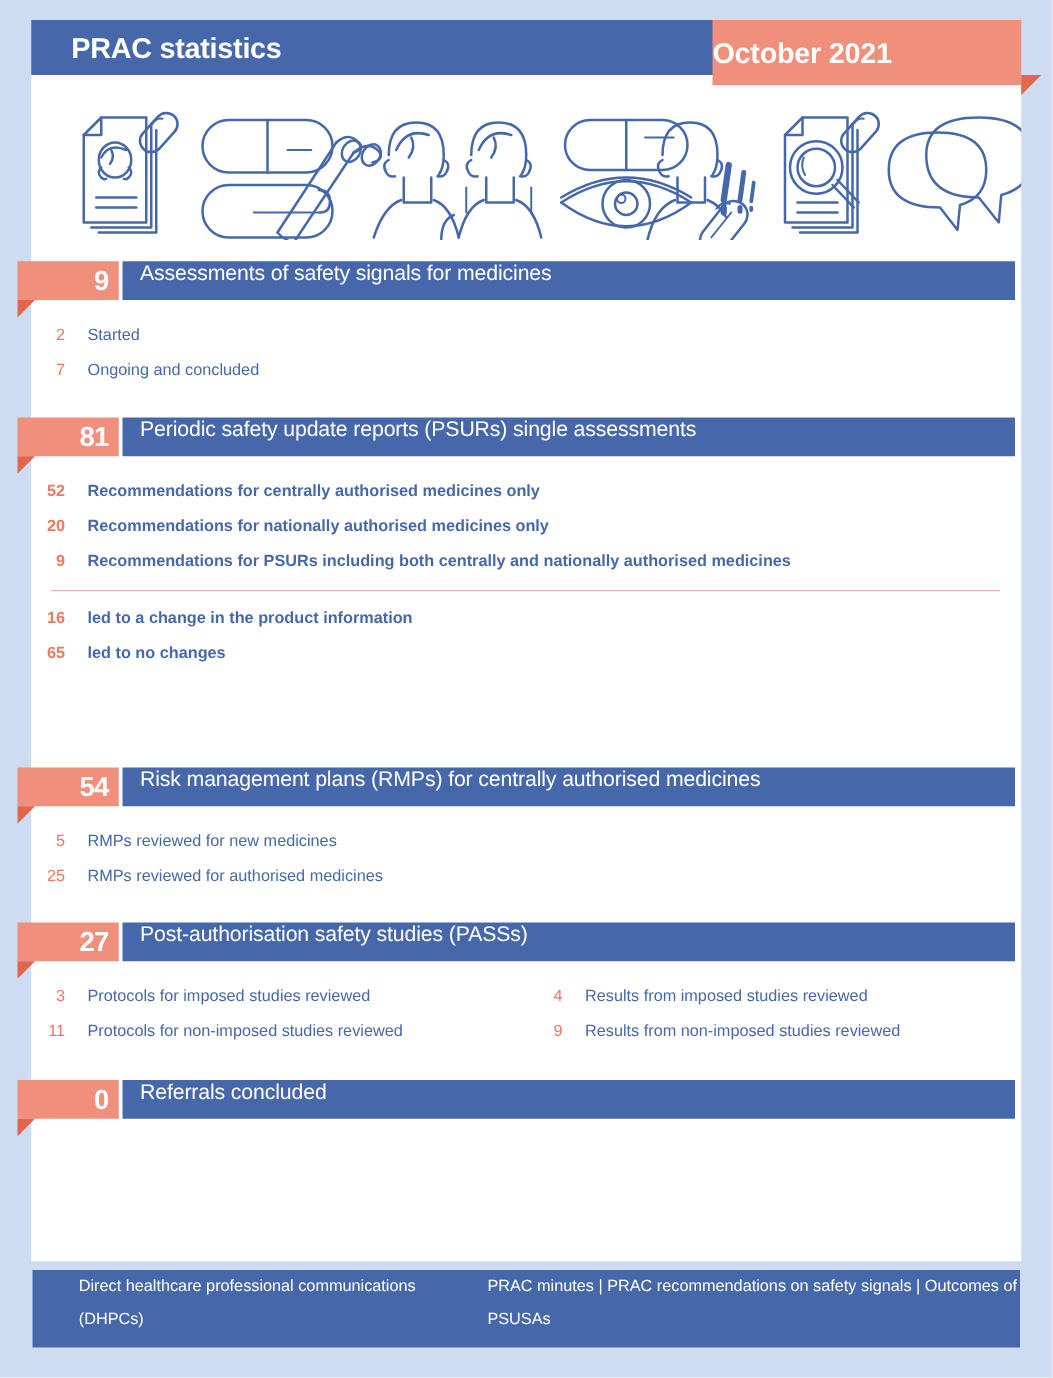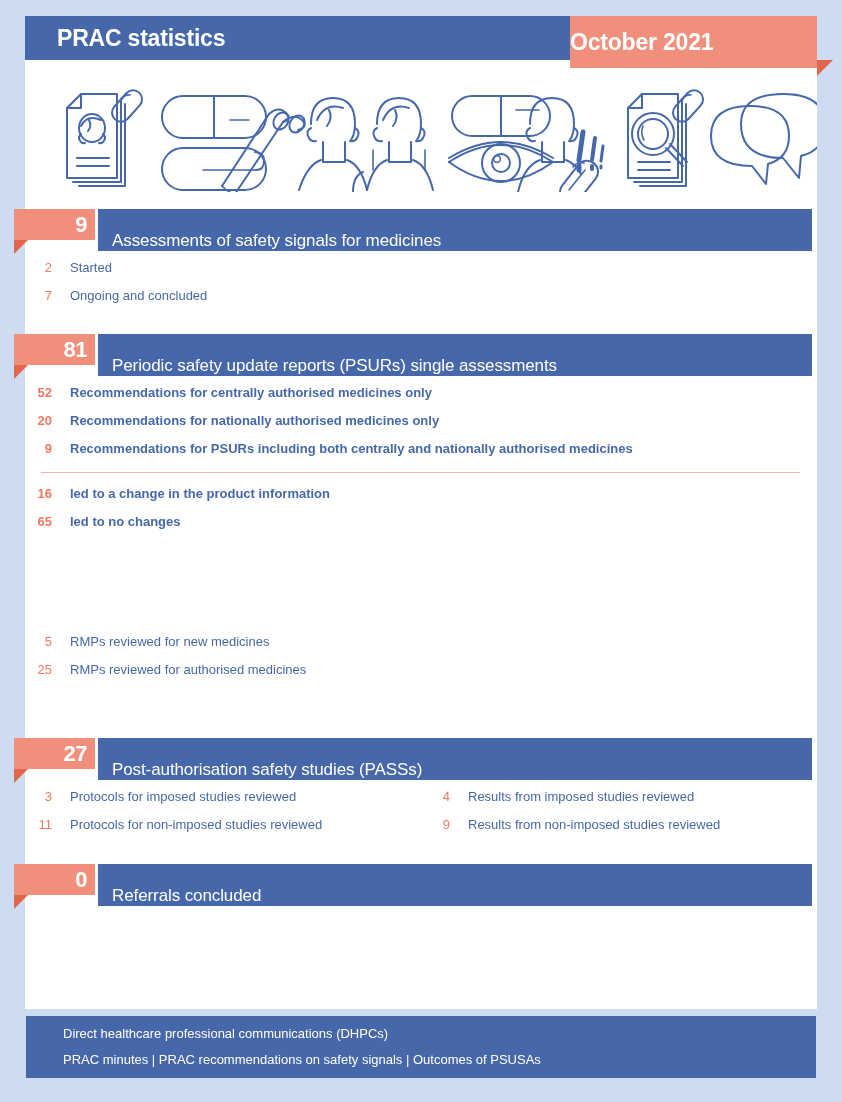--- a/index.html
+++ b/index.html
@@ -122,24 +122,24 @@
     width: 0;
     height: 0;
     border-left: 14px solid #e2664b;
     border-bottom: 14px solid transparent;
   }
   .title-bar {
     position: absolute;
     left: 98px;
     top: 0;
     width: 714px;
-    height: 42px;
+    height: 31px;
     background: #4668ab;
     display: flex;
-    align-items: flex-end;
+    align-items: flex-start;
   }
   .title-text {
     color: #ffffff;
     font-size: 17px;
     margin-left: 14px;
     white-space: nowrap;
     letter-spacing: -0.1px;
   }
 
   
@@ -188,21 +188,21 @@
 
   
   #footer {
     position: absolute;
     left: 26px;
     top: 1016px;
     width: 790px;
     height: 62px;
     background: #4668ab;
     display: flex;
-    flex-direction: column;
+    flex-direction: row;
     justify-content: center;
   }
   .footer-line {
     color: #ffffff;
     font-size: 13px;
     margin-left: 37px;
     line-height: 26px;
   }
 </style>
 </head>
@@ -381,20 +381,29 @@
       <span class="row-label">led to a change in the product information</span>
     </div>
     <div class="row">
       <span class="row-num">65</span>
       <span class="row-label">led to no changes</span>
     </div>
   </div>
 </div>
 
 <div class="section" style="top:614px;">
+  <div class="section-head">
+    <div class="badge">
+      <span class="badge-num">54</span>
+    </div>
+    <div class="badge-fold"></div>
+    <div class="title-bar">
+      <span class="title-text">Risk management plans (RMPs) for centrally authorised medicines</span>
+    </div>
+  </div>
   <div class="rows" style="margin-top:13px;">
     <div class="row">
       <span class="row-num">5</span>
       <span class="row-label">RMPs reviewed for new medicines</span>
     </div>
     <div class="row">
       <span class="row-num">25</span>
       <span class="row-label">RMPs reviewed for authorised medicines</span>
     </div>
   </div>

